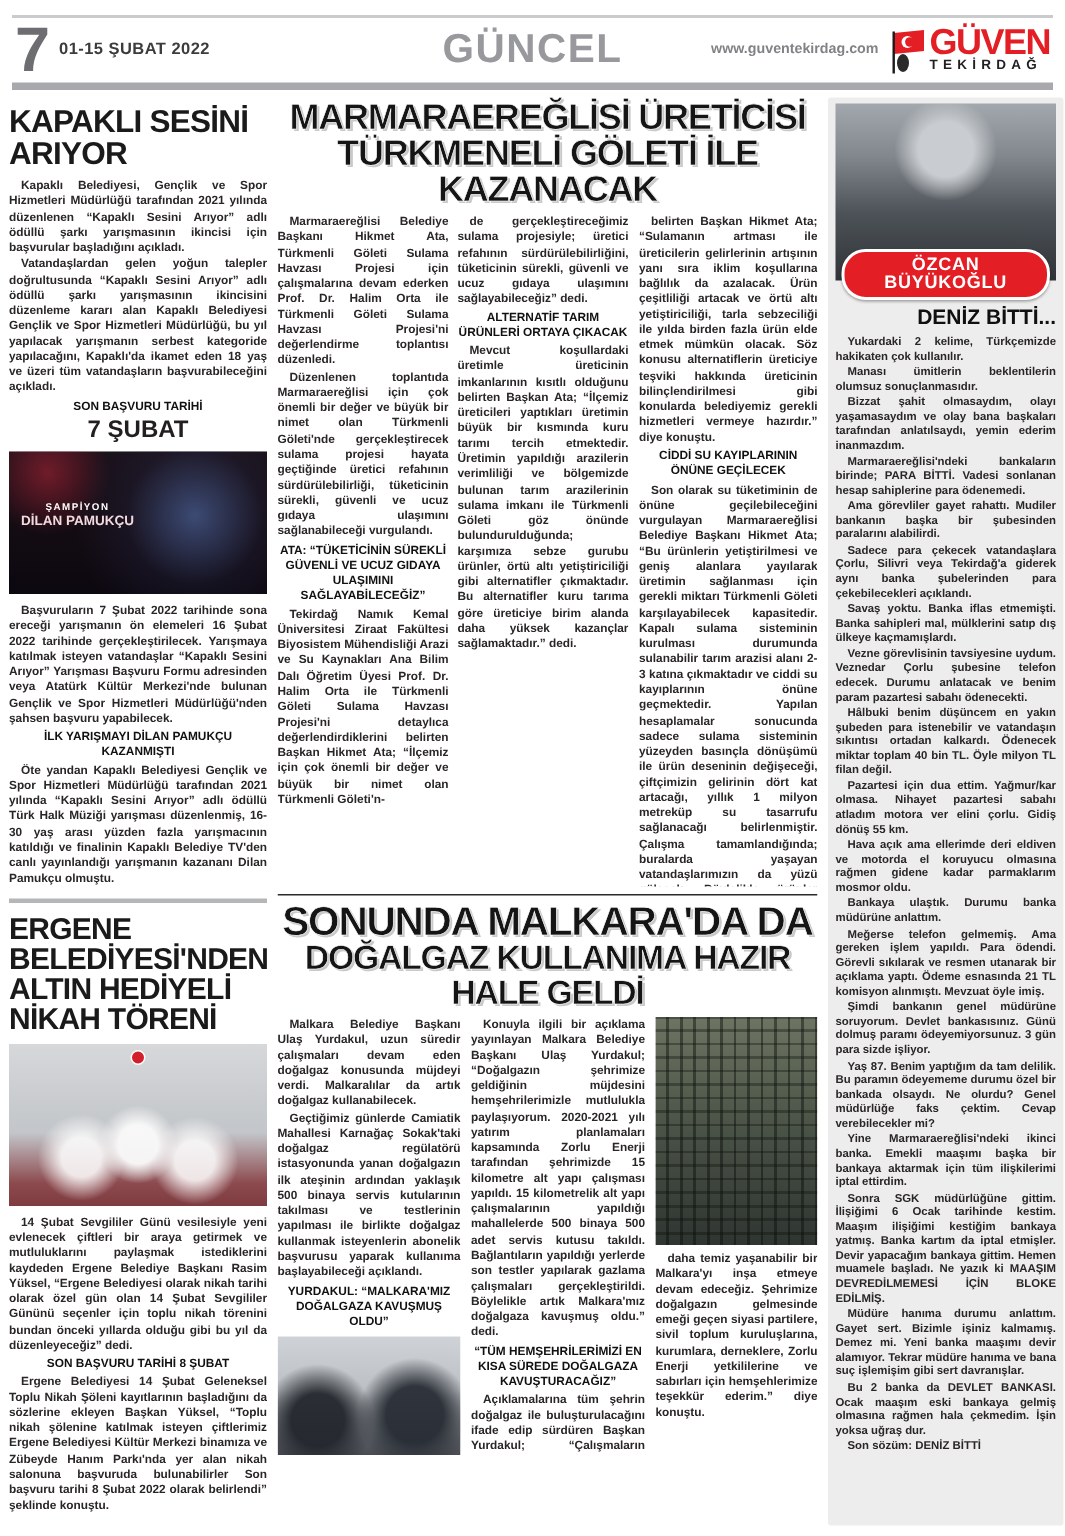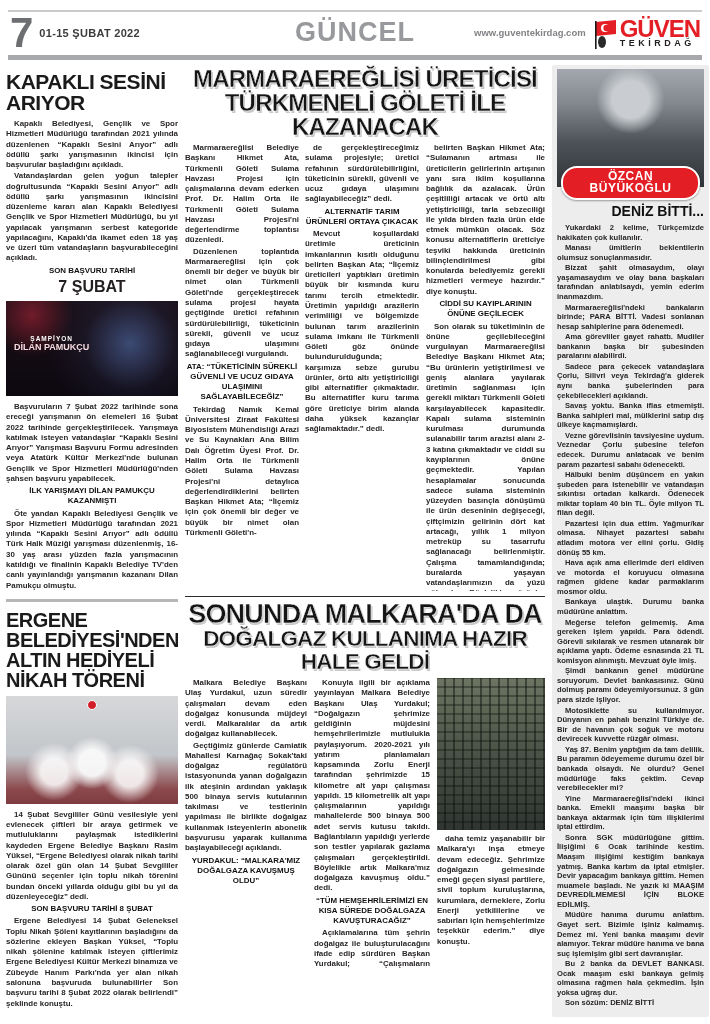--- a/index.html
+++ b/index.html
@@ -82,21 +82,21 @@
   }
   .main-cols { display:flex; gap:6px; flex:1; overflow:hidden; }
   .mcol { width:114px; flex:none; overflow:hidden; }
   .main-right { width:119px; flex:none; overflow:hidden; }
   .center-rule { border-top:1.5px solid #2b2b2b; margin:5px 0 4px 0; }
   
   .malkara-headline { text-align:center; margin:2px 0 5px 0; }
   .malkara-l1 { font-size:27px; }
   .malkara-l2 { font-size:22.5px; }
   .malkara-body { display:flex; gap:7px; height:292px; overflow:hidden; }
-  .kcol1 { width:122px; flex:none; display:flex; flex-direction:row; overflow:hidden;}
+  .kcol1 { width:122px; flex:none; display:flex; flex-direction:column; overflow:hidden;}
   .kcol2 { width:116px; flex:none; overflow:hidden; }
   .kcol3 { width:108px; flex:none; display:flex; flex-direction:column; overflow:hidden;}
   .mosque-photo {
     flex:1; min-height:90px; margin-top:3px; overflow:hidden;
     background: radial-gradient(circle at 22% 62%, rgba(35,38,44,.95) 0 16%, transparent 34%),
                 radial-gradient(circle at 75% 58%, rgba(40,44,52,.95) 0 18%, transparent 36%),
                 linear-gradient(180deg,#cfd3d7 0%, #bcc0c4 40%, #585c62 78%, #34383e 100%);
   }
   .gas-photo {
     height:152px; flex:none; margin-bottom:4px; overflow:hidden;
@@ -269,21 +269,20 @@
           <p class="bp">Ama görevliler gayet rahattı. Mudiler bankanın başka bir şubesinden paralarını alabilirdi.</p>
           <p class="bp">Sadece para çekecek vatandaşlara Çorlu, Silivri veya Tekirdağ'a giderek aynı banka şubelerinden para çekebilecekleri açıklandı.</p>
           <p class="bp">Savaş yoktu. Banka iflas etmemişti. Banka sahipleri mal, mülklerini satıp dış ülkeye kaçmamışlardı.</p>
           <p class="bp">Vezne görevlisinin tavsiyesine uydum. Veznedar Çorlu şubesine telefon edecek. Durumu anlatacak ve benim param pazartesi sabahı ödenecekti.</p>
           <p class="bp">Hâlbuki benim düşüncem en yakın şubeden para istenebilir ve vatandaşın sıkıntısı ortadan kalkardı. Ödenecek miktar toplam 40 bin TL. Öyle milyon TL filan değil.</p>
           <p class="bp">Pazartesi için dua ettim. Yağmur/kar olmasa. Nihayet pazartesi sabahı atladım motora ver elini çorlu. Gidiş dönüş 55 km.</p>
           <p class="bp">Hava açık ama ellerimde deri eldiven ve motorda el koruyucu olmasına rağmen gidene kadar parmaklarım mosmor oldu.</p>
           <p class="bp">Bankaya ulaştık. Durumu banka müdürüne anlattım.</p>
           <p class="bp">Meğerse telefon gelmemiş. Ama gereken işlem yapıldı. Para ödendi. Görevli sıkılarak ve resmen utanarak bir açıklama yaptı. Ödeme esnasında 21 TL komisyon alınmıştı. Mevzuat öyle imiş.</p>
           <p class="bp">Şimdi bankanın genel müdürüne soruyorum. Devlet bankasısınız. Günü dolmuş paramı ödeyemiyorsunuz. 3 gün para sizde işliyor.</p>
-          <p class="bp">Motosiklette su kullanılmıyor. Dünyanın en pahalı benzini Türkiye de. Bir de havanın çok soğuk ve motoru devirecek kuvvette rüzgâr olması.</p>
           <p class="bp">Yaş 87. Benim yaptığım da tam delilik. Bu paramın ödeyememe durumu özel bir bankada olsaydı. Ne olurdu? Genel müdürlüğe faks çektim. Cevap verebilecekler mi?</p>
           <p class="bp">Yine Marmaraereğlisi'ndeki ikinci banka. Emekli maaşımı başka bir bankaya aktarmak için tüm ilişkilerimi iptal ettirdim.</p>
           <p class="bp">Sonra SGK müdürlüğüne gittim. İlişiğimi 6 Ocak tarihinde kestim. Maaşım ilişiğimi kestiğim bankaya yatmış. Banka kartım da iptal etmişler. Devir yapacağım bankaya gittim. Hemen muamele başladı. Ne yazık ki MAAŞIM DEVREDİLMEMESİ İÇİN BLOKE EDİLMİŞ.</p>
           <p class="bp">Müdüre hanıma durumu anlattım. Gayet sert. Bizimle işiniz kalmamış. Demez mi. Yeni banka maaşımı devir alamıyor. Tekrar müdüre hanıma ve bana suç işlemişim gibi sert davranışlar.</p>
           <p class="bp">Bu 2 banka da DEVLET BANKASI. Ocak maaşım eski bankaya gelmiş olmasına rağmen hala çekmedim. İşin yoksa uğraş dur.</p>
           <p class="bp">Son sözüm: DENİZ BİTTİ</p>
         </div>
     </div>
 
   </div>

